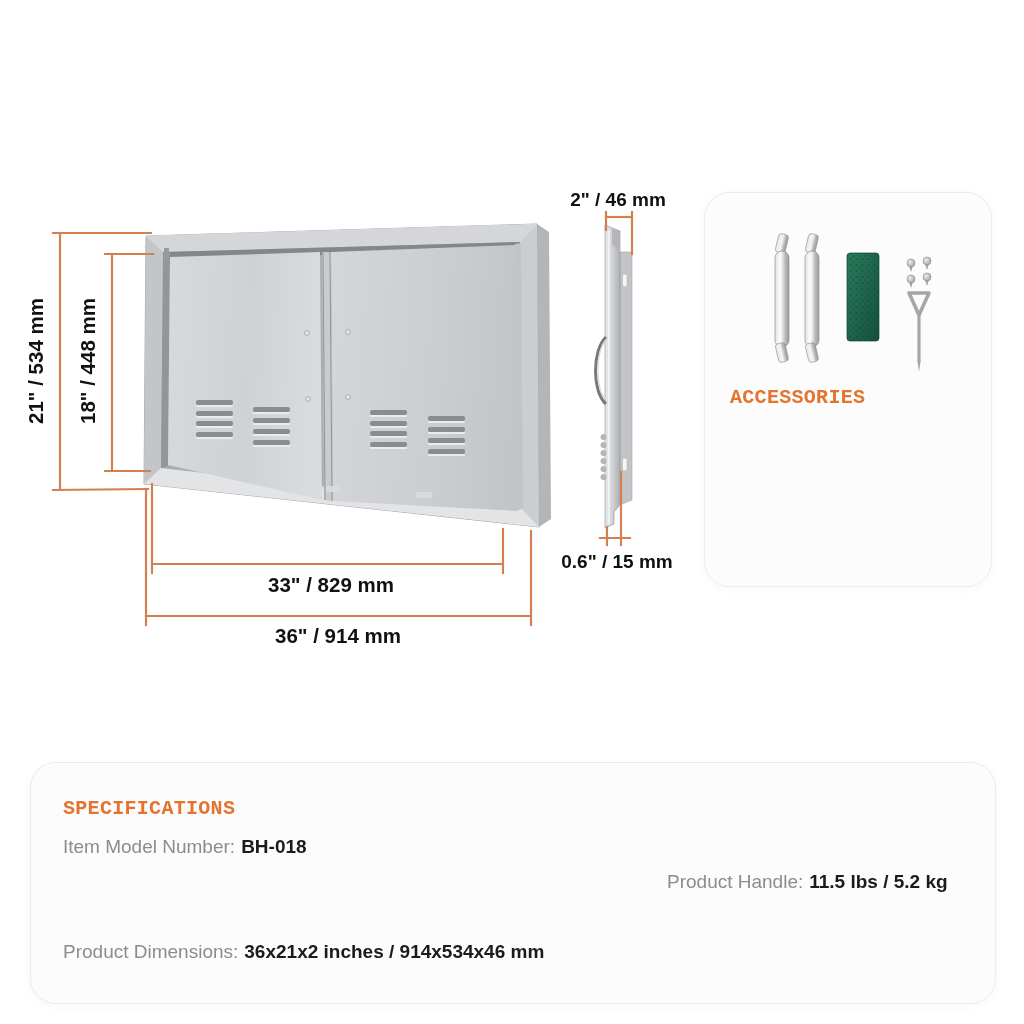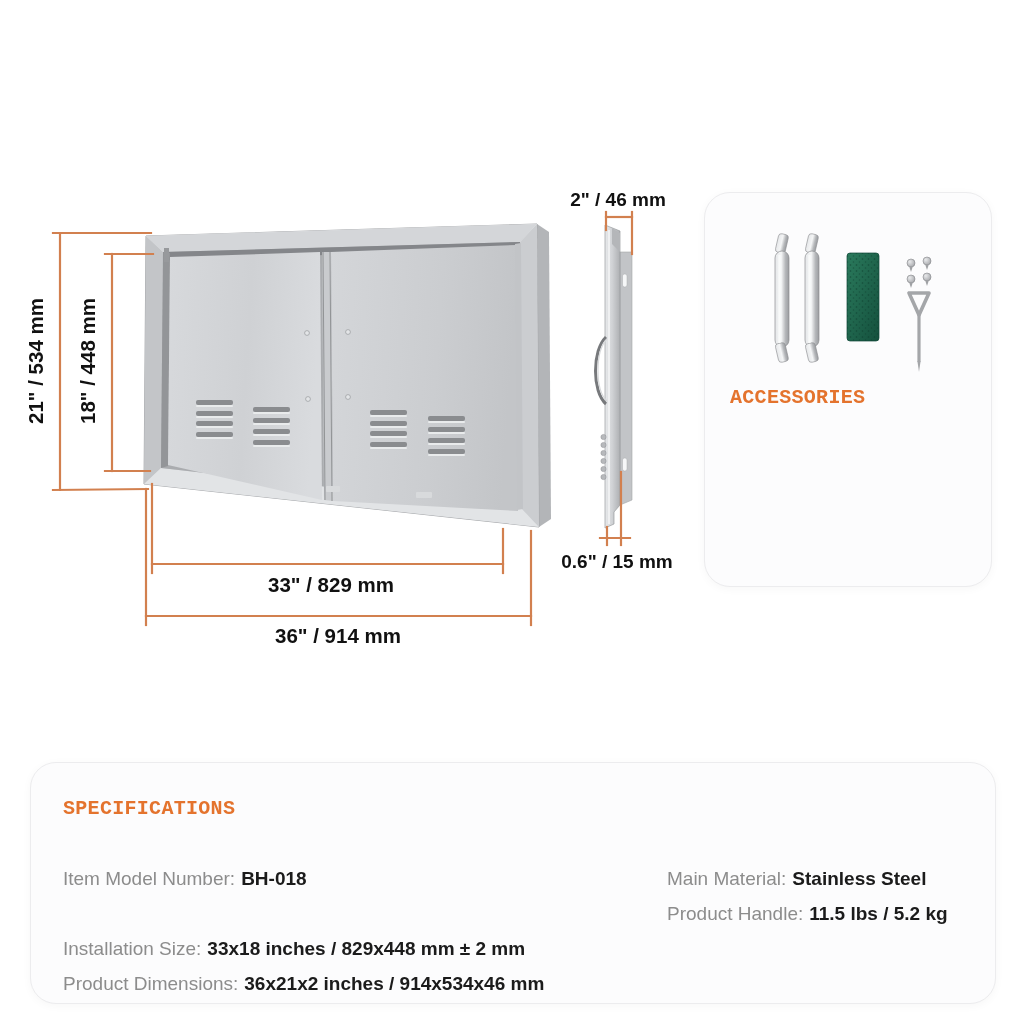--- a/index.html
+++ b/index.html
@@ -23,21 +23,21 @@
   .acc-title{top:193px;left:25px;}
   .spec-title{top:34px;left:32px;}
 
   .acc-art{position:absolute;left:0;top:34px;width:286px;height:152px;}
 
   .acc-items{position:absolute;top:226px;left:25px;right:12px;}
   .acc-item{height:33.4px;line-height:33.4px;white-space:nowrap;font-size:18px;}
   .acc-label{font-weight:bold;color:#1b1b1b;}
   .acc-qty{color:#9a9a9a;margin-left:5px;}
 
-  .spec-row{position:absolute;white-space:nowrap;font-size:19px;line-height:24px;margin-top:32px;}
+  .spec-row{position:absolute;white-space:nowrap;font-size:19px;line-height:24px;}
   .spec-label{color:#8c8c8c;margin-right:6px;}
   .spec-value{color:#1b1b1b;font-weight:bold;}
   .spec-row.l0{left:32px;top:72px;}  .spec-row.l1{left:32px;top:107px;}
   .spec-row.l2{left:32px;top:142px;} .spec-row.l3{left:32px;top:177px;}
   .spec-row.r0{left:636px;top:72px;} .spec-row.r1{left:636px;top:107px;}
 </style>
 </head>
 <body>
 
 <div class="page">
@@ -255,27 +255,21 @@
     <div class="panel-title acc-title" style="color:#E4732D;">ACCESSORIES</div>
 
   </div>
 
   <div class="card specs-panel">
     <div class="panel-title spec-title" style="color:#E4732D;">SPECIFICATIONS</div>
 
     <div class="spec-row l0">
       <span class="spec-label">Item Model Number:</span><span class="spec-value">BH-018</span>
     </div>
-    <div class="spec-row l2">
-      <span class="spec-label">Installation Size:</span><span class="spec-value">33x18 inches / 829x448 mm ± 2 mm</span>
-    </div>
     <div class="spec-row l3">
       <span class="spec-label">Product Dimensions:</span><span class="spec-value">36x21x2 inches / 914x534x46 mm</span>
-    </div>
-    <div class="spec-row r0">
-      <span class="spec-label">Main Material:</span><span class="spec-value">Stainless Steel</span>
     </div>
     <div class="spec-row r1">
       <span class="spec-label">Product Handle:</span><span class="spec-value">11.5 lbs / 5.2 kg</span>
     </div>
   </div>
 
 </div>
 
 </body></html>

